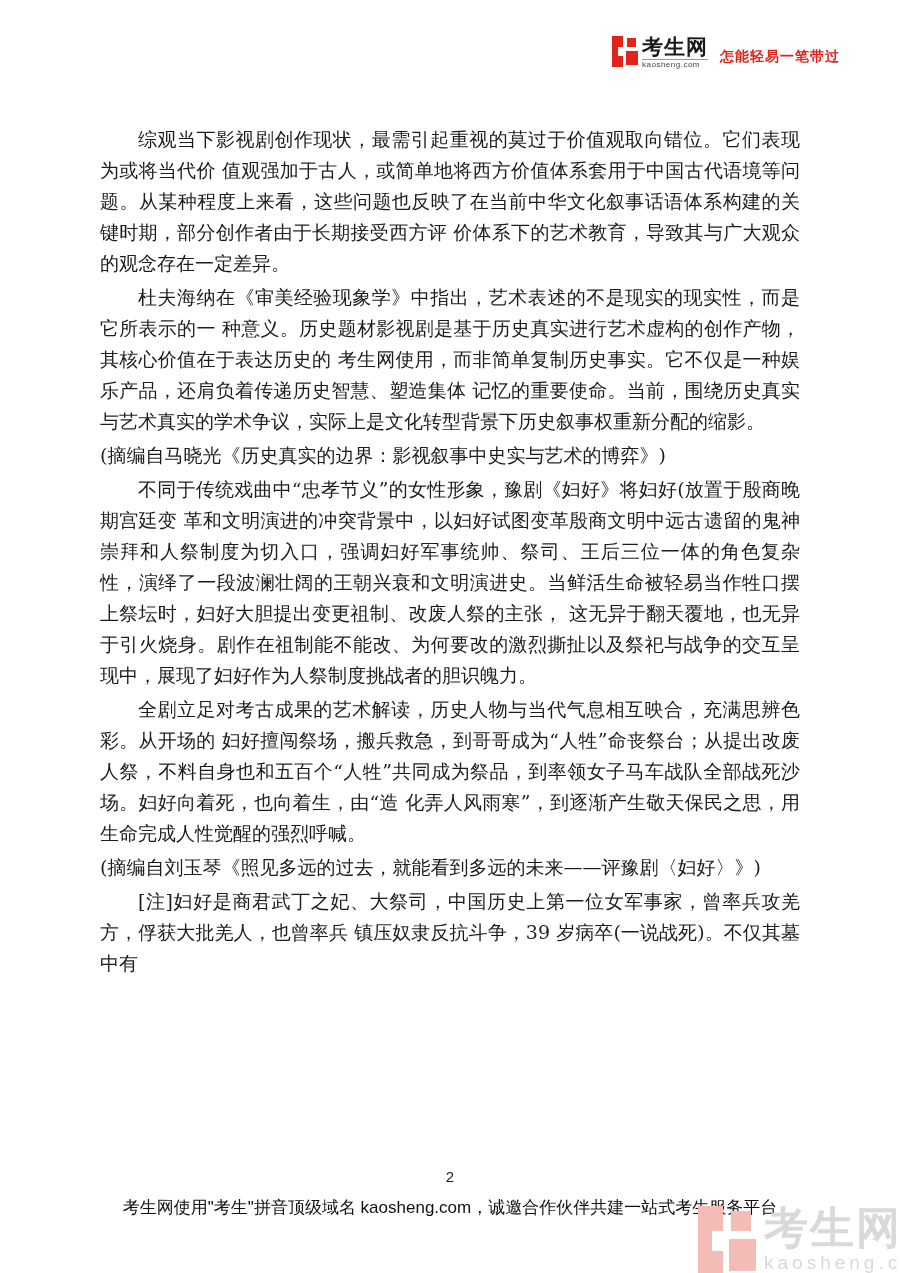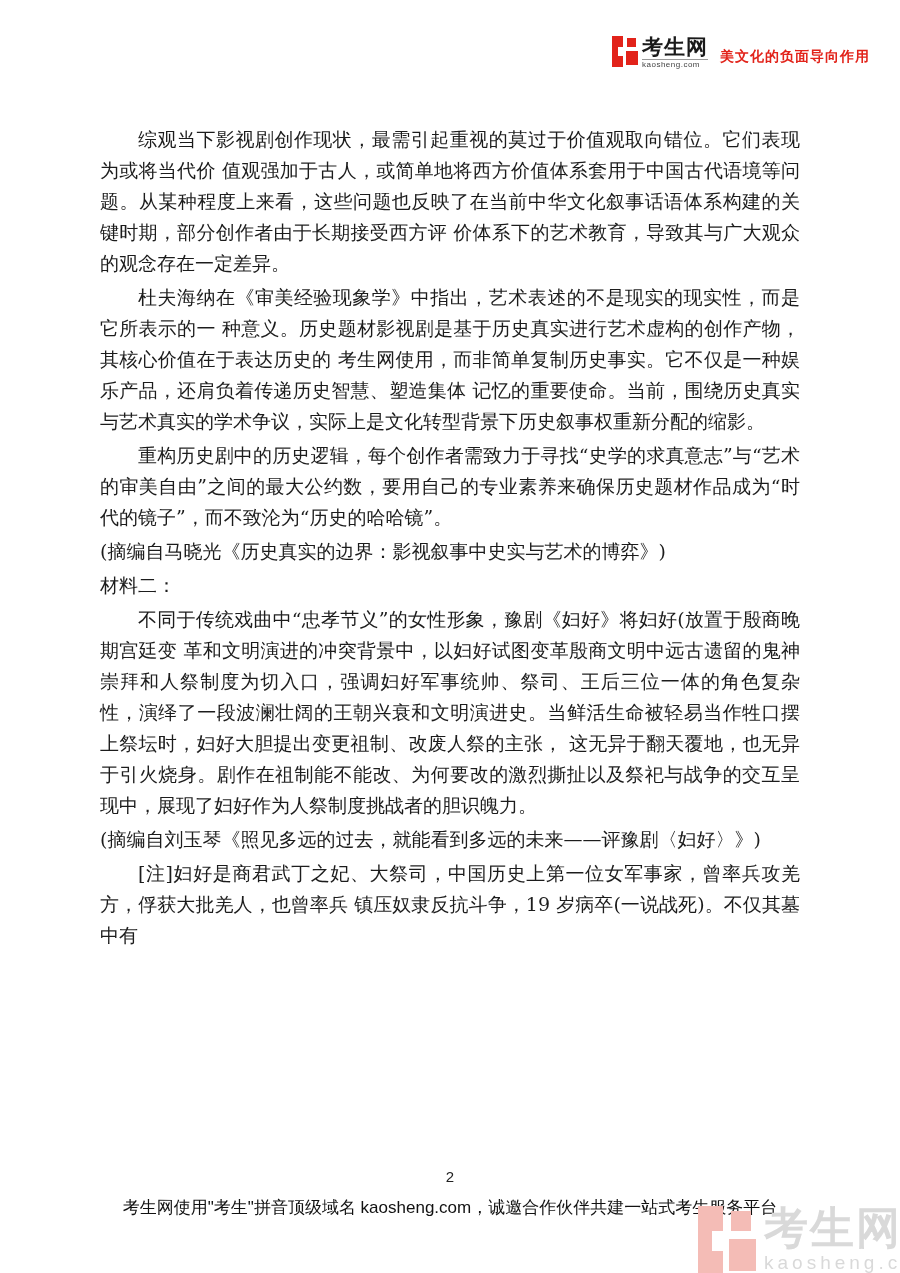--- a/index.html
+++ b/index.html
@@ -48,32 +48,31 @@
   <span class="logo-icon">
     <span class="bar-left"></span>
       <span class="notch"></span>
       <span class="sq-top"></span>
       <span class="sq-bottom"></span>
   </span>
   <span class="logo-text">
     <span class="logo-brand">考生网</span>
     <span class="logo-domain">kaosheng.com</span>
   </span>
-  <span class="logo-tagline">美文化的负面导向作用</span>
+  <span class="logo-tagline">怎能轻易一笔带过</span>
 </div>
 
 <div class="doc">
   <p class="blk blk-para">综观当下影视剧创作现状，最需引起重视的莫过于价值观取向错位。它们表现为或将当代价 值观强加于古人，或简单地将西方价值体系套用于中国古代语境等问题。从某种程度上来看，这些问题也反映了在当前中华文化叙事话语体系构建的关键时期，部分创作者由于长期接受西方评 价体系下的艺术教育，导致其与广大观众的观念存在一定差异。</p>
   <p class="blk blk-para">杜夫海纳在《审美经验现象学》中指出，艺术表述的不是现实的现实性，而是它所表示的一 种意义。历史题材影视剧是基于历史真实进行艺术虚构的创作产物，其核心价值在于表达历史的 考生网使用，而非简单复制历史事实。它不仅是一种娱乐产品，还肩负着传递历史智慧、塑造集体 记忆的重要使命。当前，围绕历史真实与艺术真实的学术争议，实际上是文化转型背景下历史叙事权重新分配的缩影。</p>
-  <p class="blk blk-para">重构历史剧中的历史逻辑，每个创作者需致力于寻找“史学的求真意志”与“艺术的审美自由”之间的最大公约数，要用自己的专业素养来确保历史题材作品成为“时代的镜子”，而不致沦为“历史的哈哈镜”。</p>
   <p class="blk blk-attr">(摘编自马晓光《历史真实的边界：影视叙事中史实与艺术的博弈》)</p>
-  <p class="blk blk-head">材料二：</p>
   <p class="blk blk-para">不同于传统戏曲中“忠孝节义”的女性形象，豫剧《妇好》将妇好(放置于殷商晚期宫廷变 革和文明演进的冲突背景中，以妇好试图变革殷商文明中远古遗留的鬼神崇拜和人祭制度为切入口，强调妇好军事统帅、祭司、王后三位一体的角色复杂性，演绎了一段波澜壮阔的王朝兴衰和文明演进史。当鲜活生命被轻易当作牲口摆上祭坛时，妇好大胆提出变更祖制、改废人祭的主张， 这无异于翻天覆地，也无异于引火烧身。剧作在祖制能不能改、为何要改的激烈撕扯以及祭祀与战争的交互呈现中，展现了妇好作为人祭制度挑战者的胆识魄力。</p>
+  <p class="blk blk-para">全剧立足对考古成果的艺术解读，历史人物与当代气息相互映合，充满思辨色彩。从开场的 妇好擅闯祭场，搬兵救急，到哥哥成为“人牲”命丧祭台；从提出改废人祭，不料自身也和五百个“人牲”共同成为祭品，到率领女子马车战队全部战死沙场。妇好向着死，也向着生，由“造 化弄人风雨寒”，到逐渐产生敬天保民之思，用生命完成人性觉醒的强烈呼喊。</p>
   <p class="blk blk-attr">(摘编自刘玉琴《照见多远的过去，就能看到多远的未来——评豫剧〈妇好〉》)</p>
-  <p class="blk blk-note">[注]妇好是商君武丁之妃、大祭司，中国历史上第一位女军事家，曾率兵攻羌方，俘获大批羌人，也曾率兵 镇压奴隶反抗斗争，19 岁病卒(一说战死)。不仅其墓中有</p>
+  <p class="blk blk-note">[注]妇好是商君武丁之妃、大祭司，中国历史上第一位女军事家，曾率兵攻羌方，俘获大批羌人，也曾率兵 镇压奴隶反抗斗争，39 岁病卒(一说战死)。不仅其墓中有</p>
 </div>
 
 <div class="page-number">2</div>
 <div class="footer-line">考生网使用"考生"拼音顶级域名 kaosheng.com，诚邀合作伙伴共建一站式考生服务平台</div>
 
 <div class="wm">
   <span class="wm-icon">
     <span class="bar-left"></span>
       <span class="notch"></span>
       <span class="sq-top"></span>

